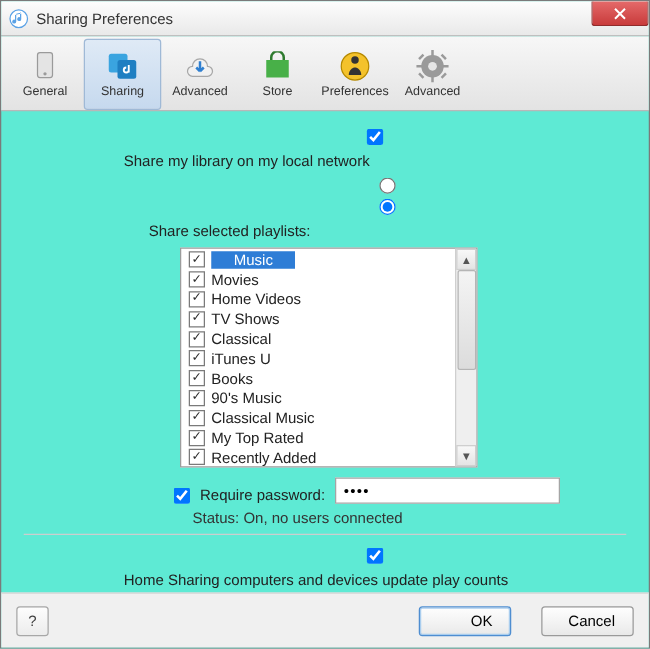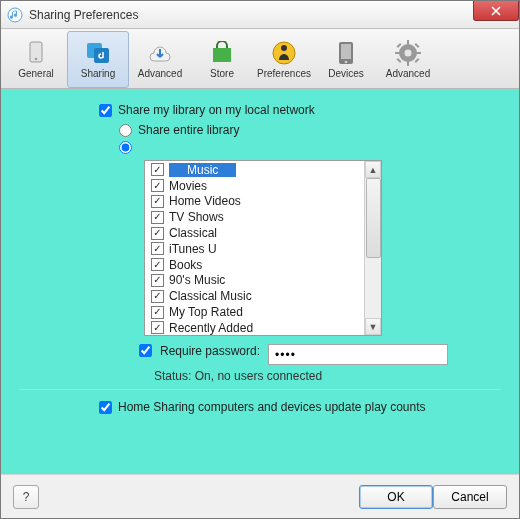--- a/index.html
+++ b/index.html
@@ -74,21 +74,21 @@
     background: linear-gradient(#dfeaf6, #c6d9ee);
     border: 1px solid #9fb9d6;
     justify-content: center;
   }
   .ticon { width: 30px; height: 26px; display:flex; align-items:center; justify-content:center; }
   .content {
     flex: 1;
     padding: 14px 18px 8px 18px;
     overflow: hidden;
   }
-  .row { display: flex; align-items: center; gap: 6px; }
+  .row { display: flex; gap: 6px; flex-direction: column; }
   .indent1 { margin-left: 80px; }
   .indent2 { margin-left: 100px; }
   .listbox {
     margin: 6px 0 8px 125px;
     width: 238px;
     height: 176px;
     border: 1px solid #9c9c9c;
     background: #fff;
     display: flex;
   }
@@ -130,21 +130,21 @@
   }
   .sb .up { top:0; }
   .sb .dn { bottom:0; }
   .sb .thumb {
     position:absolute; left:1px; width:15px;
     top:17px; height:80px;
     background: linear-gradient(#f4f4f4,#dcdcdc);
     border:1px solid #b5b5b5;
     border-radius:2px;
   }
-  .pwrow { margin: 6px 0 4px 120px; display:flex; align-items:flex-start; gap:8px; }
+  .pwrow { margin: 6px 0 4px 120px; display:flex; align-items:flex-end; gap:8px; }
   .pwinput {
     width: 180px; height: 21px;
     border: 1px solid #a5a5a5;
     background: #fff;
     padding: 2px 6px;
     font-family: inherit;
     font-size: 12px;
     letter-spacing: 1px;
   }
   .status { margin: 2px 0 0 135px; color: #333; }
@@ -171,21 +171,22 @@
     color:#444;
   }
   .spacer { flex:1; }
   .btn {
     min-width: 74px; height: 24px;
     border: 1px solid #9a9a9a;
     border-radius: 3px;
     background: linear-gradient(#fefefe,#e9e9e9);
     font: inherit;
     padding: 0 14px;
-    margin-left: 0;
+    margin-left: 24px;
+    text-align: right;
   }
   .btn.default {
     border: 1px solid #4f8ed1;
     box-shadow: 0 0 0 1px #a9cdee inset;
   }
   input[type=checkbox], input[type=radio] { margin: 0; }
   label { cursor: default; }
 </style>
 </head>
 <body>
@@ -247,30 +248,20 @@
     </div>
     <div class="tbtn">
       <span class="ticon">
         <svg width="26" height="26" viewBox="0 0 26 26">
             <circle cx="13" cy="13" r="11" fill="#f4c22b" stroke="#b58900"></circle>
             <circle cx="13" cy="8" r="3" fill="#333"></circle>
             <path d="M8 20c0-4 3-6 5-6s5 2 5 6" fill="#333"></path>
           </svg>
       </span>
       <span>Preferences</span>
-    </div>
-    <div class="tbtn">
-      <span class="ticon">
-        <svg width="20" height="26" viewBox="0 0 20 26">
-            <rect x="3" y="2" width="14" height="22" rx="2" fill="#808080"></rect>
-            <rect x="5" y="4" width="10" height="15" fill="#bfbfbf"></rect>
-            <circle cx="10" cy="22" r="1.3" fill="#cfcfcf"></circle>
-          </svg>
-      </span>
-      <span>Devices</span>
     </div>
     <div class="tbtn">
       <span class="ticon">
         <svg width="26" height="26" viewBox="0 0 26 26">
             <circle cx="13" cy="13" r="9" fill="#9a9a9a"></circle>
             <circle cx="13" cy="13" r="3.5" fill="#e6e6e6"></circle>
             <g fill="#9a9a9a">
               <rect x="12" y="0" width="2" height="5"></rect>
               <rect x="12" y="21" width="2" height="5"></rect>
               <rect x="0" y="12" width="5" height="2"></rect>
@@ -288,24 +279,24 @@
 
   <div class="content">
 
     <div class="row indent1">
       <input type="checkbox" checked="" style="">
       <label>Share my library on my local network</label>
     </div>
 
     <div class="row indent2" style="margin-top:6px;">
       <input type="radio" name="shmode" style="">
-      <label>Share entire library</label>
     </div>
     <div class="row indent2" style="margin-top:4px;">
       <input type="radio" name="shmode" checked="" style="">
+      <label>Share selected playlists:</label>
     </div>
 
     <div class="listbox">
       <div class="listbody" id="listbody">
           <div class="li sel">
             <span class="cb">✓</span>
             <span class="txt">Music</span>
           </div>
           <div class="li">
             <span class="cb">✓</span>

